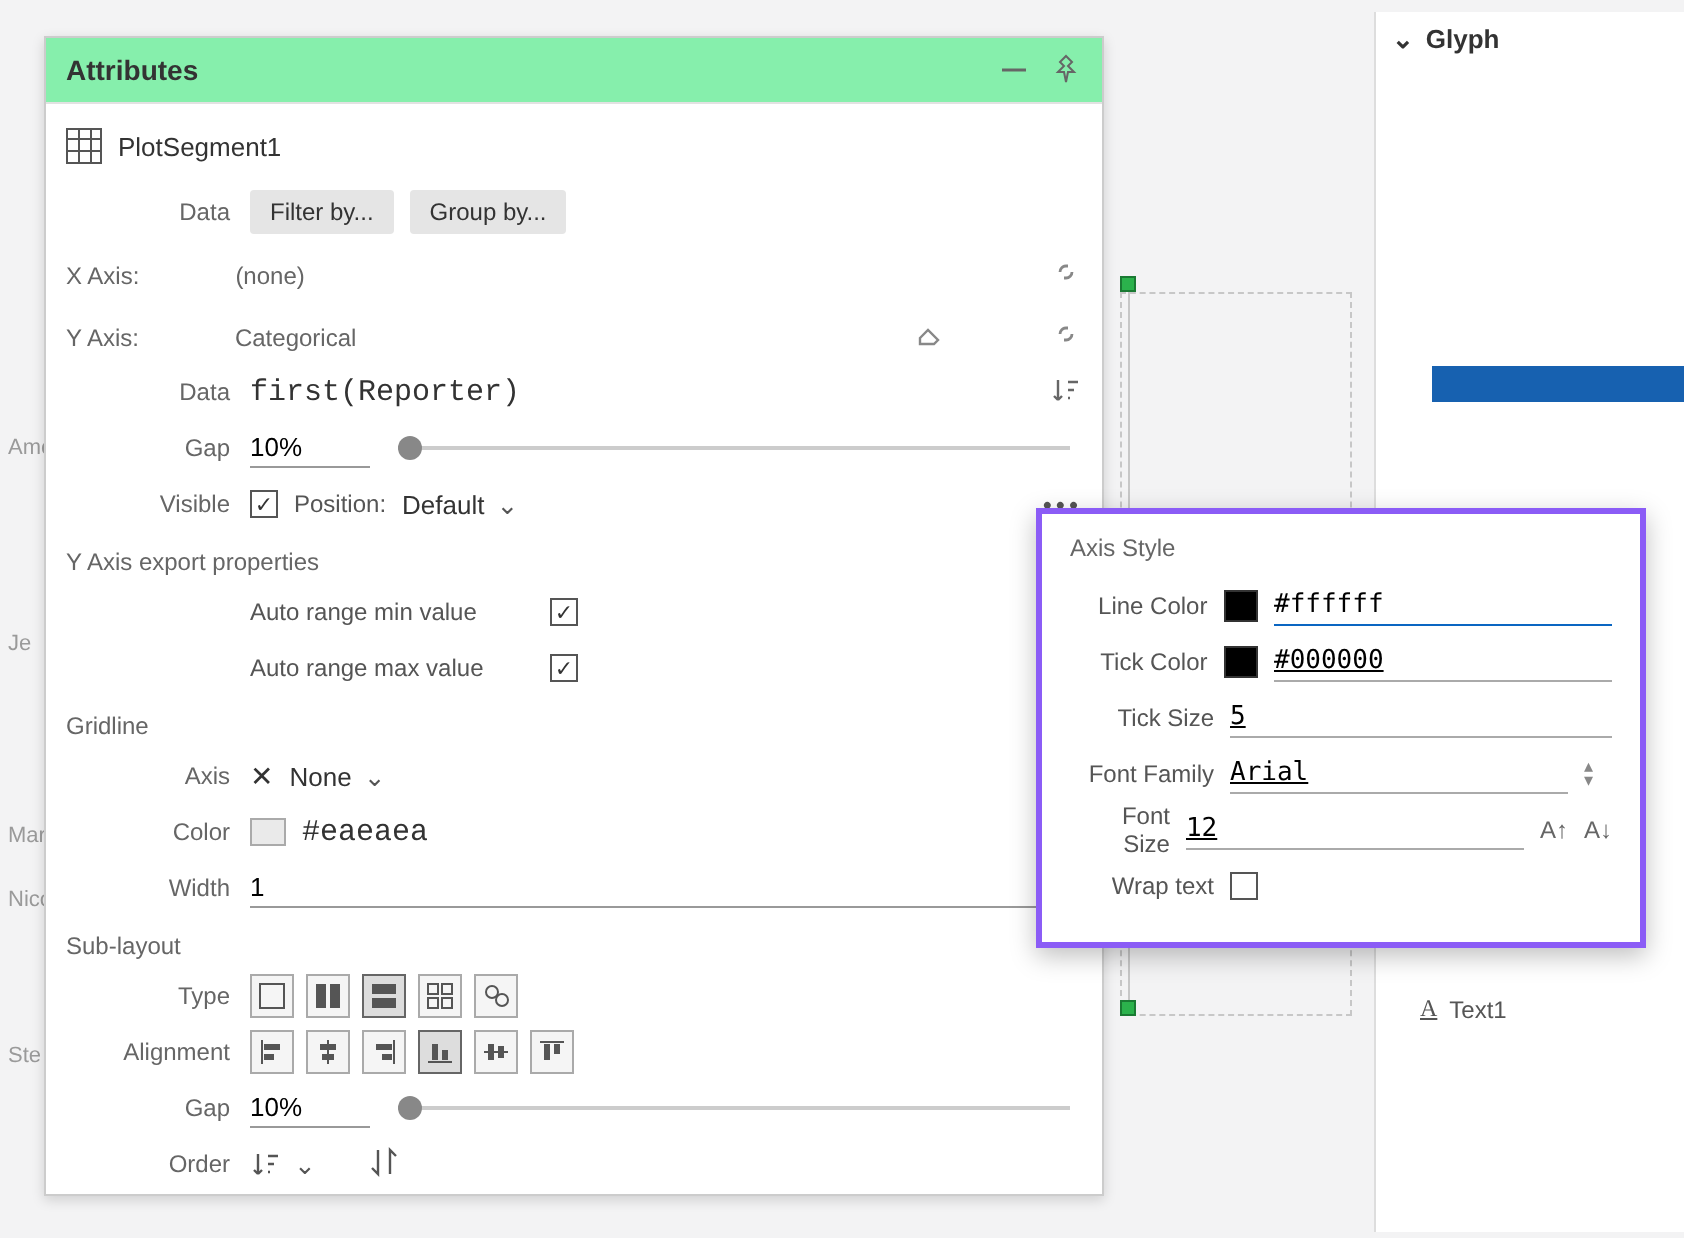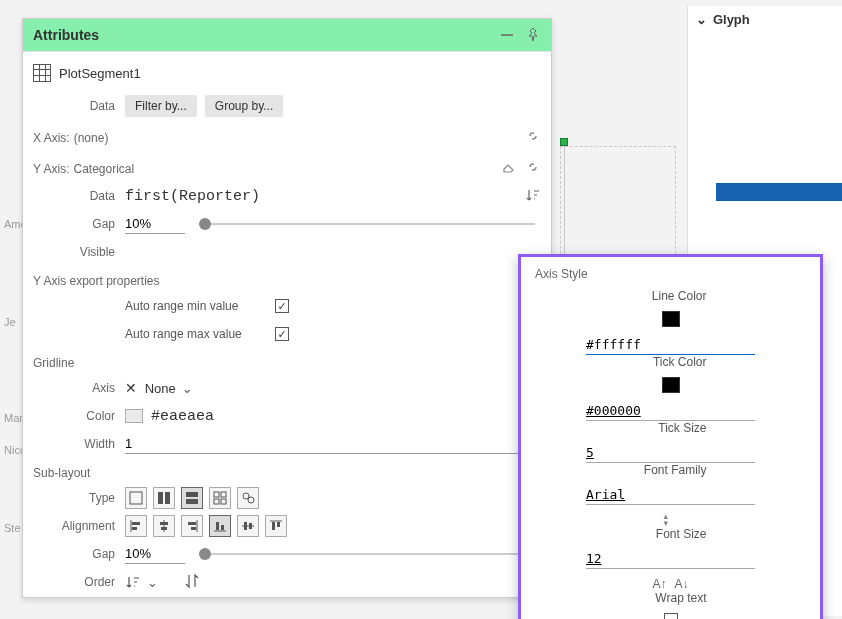--- a/index.html
+++ b/index.html
@@ -65,21 +65,21 @@
   .row-label { width: 92px; text-align:right; color:#666; padding-right: 10px; font-size: 12px; }
   .row-body { flex: 1; display:flex; align-items:center; gap:8px; }
   .pill {
     background: #e5e5e5;
     padding: 4px 10px;
     border-radius: 2px;
     font-size: 12px;
     color: #333;
     cursor: pointer;
   }
-  .section-heading { font-size: 12px; color: #666; padding: 8px 0 4px 0; }
+  .section-heading { font-size: 12px; color: #666; padding: 8px 0 4px 0; gap: 44px; }
   .small { font-size: 12px; color:#555; }
   .flex-spacer { flex:1; }
   .link-icon { color:#888; cursor:pointer; }
   .mono { font-family: Consolas, "Courier New", monospace; font-size: 15px; }
   .underline-input {
     border: none;
     border-bottom: 1px solid #999;
     outline: none;
     font-size: 13px;
     padding: 2px 0;
@@ -152,21 +152,21 @@
     left: 518px;
     top: 254px;
     width: 305px;
     background:#fff;
     border:3px solid #8b5cf6;
     box-shadow: 0 4px 12px rgba(0,0,0,0.25);
     z-index:5;
     padding: 10px 14px 14px 14px;
   }
   .pop-title { font-size:12px; color:#666; margin-bottom:8px; }
-  .pop-row { display:flex; align-items:center; gap:8px; min-height:28px;flex-direction:column; }
+  .pop-row { display:flex; align-items:center; gap:8px; min-height:28px; }
   .pop-label { width: 72px; text-align:right; font-size:12px; color:#555; }
   .color-swatch { width:18px; height:16px; border:1px solid #333; }
   .pop-input {
     flex:1;
     border:none;
     border-bottom: 1px solid #0a66c2;
     outline:none;
     font-family: Consolas, monospace;
     font-size: 13px;
     padding: 2px 0;
@@ -270,20 +270,30 @@
       <div class="row-body">
         <input class="underline-input" style="width: 60px;" value="10%">
         <div class="slider-track">
             <div class="slider-thumb"></div>
           </div>
       </div>
     </div>
 
     <div class="row">
       <div class="row-label">Visible</div>
+      <div class="row-body">
+        <span class="checkbox checked"></span>
+        <span class="small">Position:</span>
+        <span class="pos-select">
+          <span>Default</span>
+            <span class="caret"></span>
+        </span>
+        <span class="flex-spacer"></span>
+        <span class="more-dots">•••</span>
+      </div>
     </div>
 
     <div class="section-heading">Y Axis export properties</div>
     <div class="row" style="padding-left:92px;">
       <span class="small" style="width:150px;">Auto range min value</span>
       <span class="checkbox checked"></span>
     </div>
     <div class="row" style="padding-left:92px;">
       <span class="small" style="width:150px;">Auto range max value</span>
       <span class="checkbox checked"></span>

